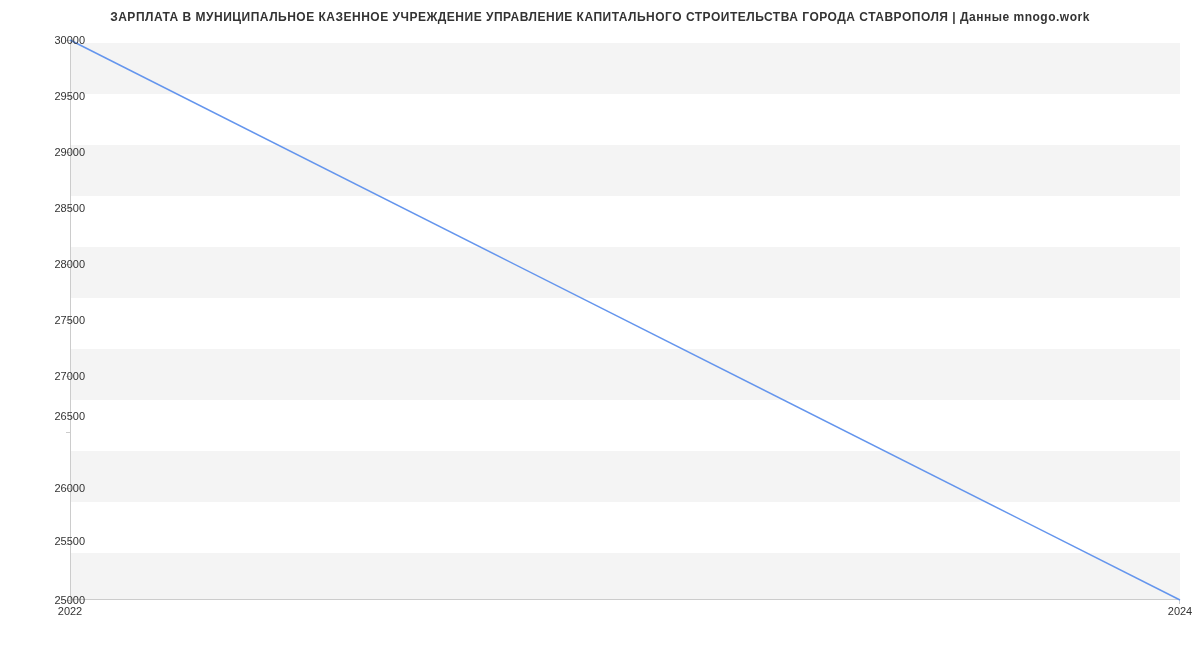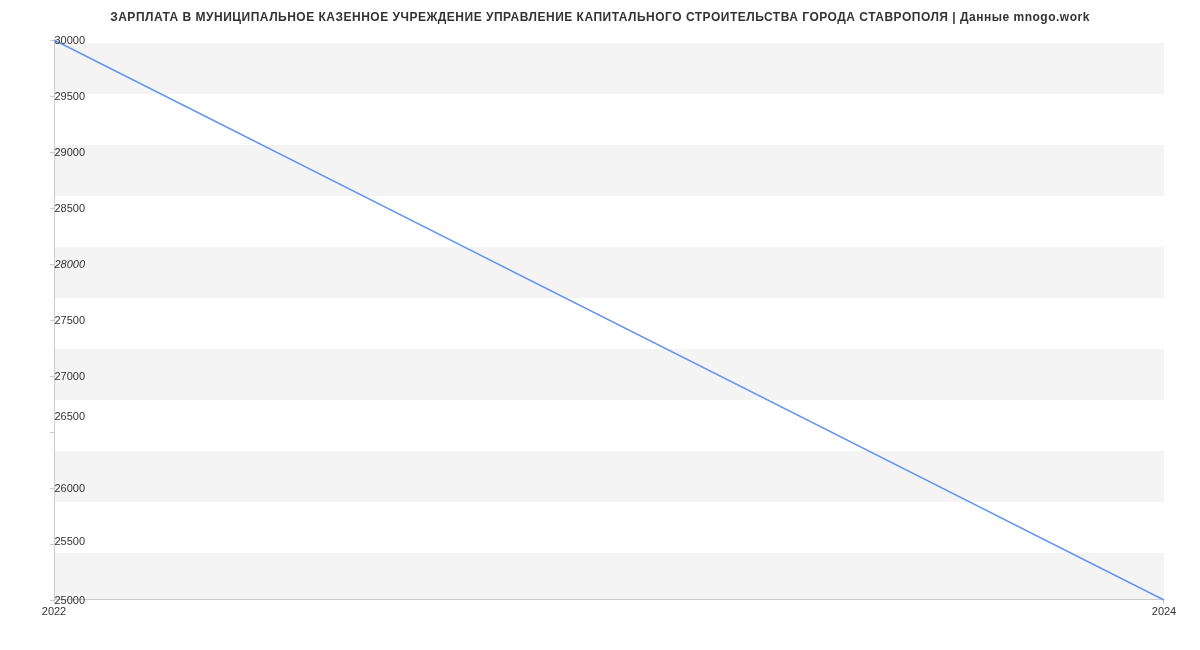--- a/index.html
+++ b/index.html
@@ -16,21 +16,21 @@
       left: 0;
       right: 0;
       text-align: center;
       font-size: 12px;
       font-weight: bold;
       color: #333;
       letter-spacing: 0.5px;
     }
     .plot-area {
       position: absolute;
-      left: 54px;
+      left: 70px;
       top: 40px;
       width: 1110px;
       height: 560px;
     }
     .grid-band {
       position: absolute;
       left: 0;
       width: 100%;
       height: 51px;
       background: #f4f4f4;
@@ -127,17 +127,17 @@
   <div class="x-tick-label" style="left:0px;">2022</div>
   <div class="x-tick-label" style="left:1110px;">2024</div>
 </div>
 
 <div class="y-tick-label" style="top:600px;">25000</div>
 <div class="y-tick-label" style="top:541px;">25500</div>
 <div class="y-tick-label" style="top:488px;">26000</div>
 <div class="y-tick-label" style="top:416px;">26500</div>
 <div class="y-tick-label" style="top:376px;">27000</div>
 <div class="y-tick-label" style="top:320px;">27500</div>
-<div class="y-tick-label" style="top:264px;font-style:italic;">28000</div>
+<div class="y-tick-label" style="top:264px;">28000</div>
 <div class="y-tick-label" style="top:208px;">28500</div>
 <div class="y-tick-label" style="top:152px;text-align:center;">29000</div>
 <div class="y-tick-label" style="top:96px;">29500</div>
 <div class="y-tick-label" style="top:40px;text-align:center;">30000</div>
 
 </body></html>

